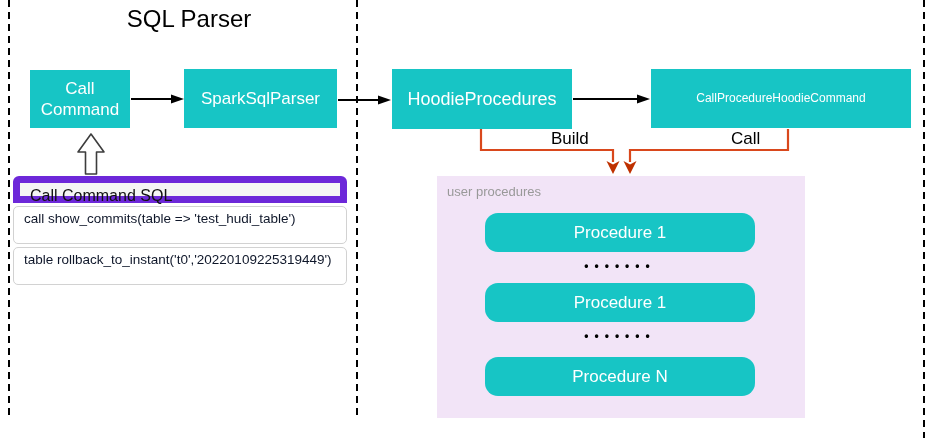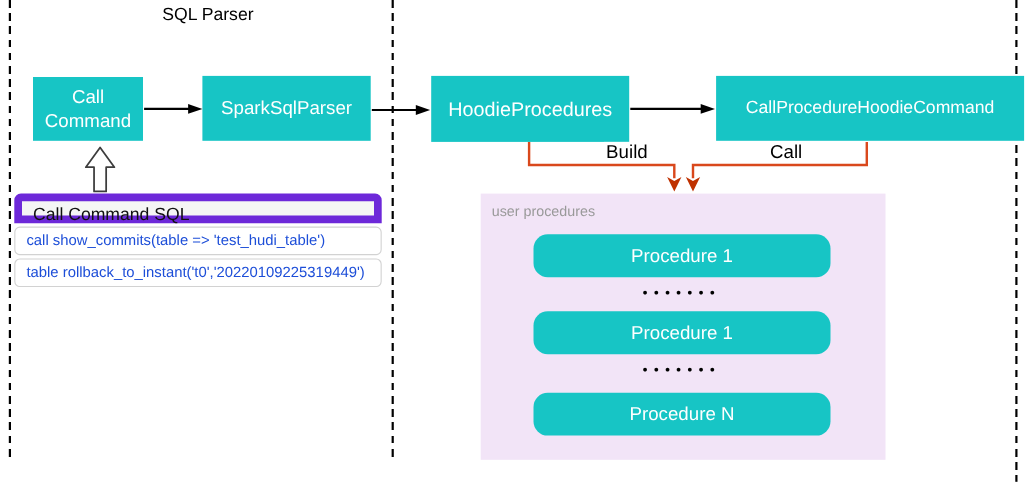--- a/index.html
+++ b/index.html
@@ -5,47 +5,47 @@
   html,body{margin:0;padding:0;background:#fff;}
   #canvas{
     position:relative;width:932px;height:443px;background:#ffffff;
     font-family:"Liberation Sans","DejaVu Sans",sans-serif;overflow:hidden;
   }
   .vdash{
     position:absolute;width:2px;top:0;
     background:repeating-linear-gradient(to bottom,#000 0 7px,transparent 7px 12px);
   }
   .section-title{
-    position:absolute;top:5px;font-size:16px;color:#000;text-align:center;width:260px;
+    position:absolute;top:5px;font-size:24px;color:#000;text-align:center;width:260px;
   }
   .node{
     position:absolute;background:#17c5c5;color:#ffffff;
     display:flex;align-items:center;justify-content:center;text-align:center;
     font-size:17px;line-height:1.25;
   }
   #node-call-command{left:30px;top:70px;width:100px;height:58px;}
   #node-sparksql{left:184px;top:69px;width:153px;height:59px;text-align:right;}
   #node-hoodieproc{left:392px;top:69px;width:180px;height:60px;font-size:18px;}
-  #node-callproc{left:651px;top:69px;width:280px;height:59px;font-size:16px;white-space:nowrap;}
+  #node-callproc{left:651px;top:69px;width:260px;height:59px;font-size:12px;white-space:nowrap;}
   .edge-label{
     position:absolute;font-size:17px;color:#000;background:#fff;padding:0 2px;text-align:center;
   }
   #label-build{left:549px;top:129px;}
-  #label-call{left:698px;top:129px;}
+  #label-call{left:729px;top:129px;}
   
   #sql-panel{position:absolute;left:13px;top:176px;width:334px;}
   #sql-panel .hdr{
     box-sizing:border-box;background:#f5f5f5;border:7px solid #6d28d9;
     border-radius:6px 6px 0 0;height:27px;line-height:25px;padding-left:10px;
     font-size:16px;color:#111;
   }
   #sql-panel .row{
     box-sizing:border-box;background:#ffffff;border:1px solid #d2d2d2;
-    border-radius:5px;height:26px;line-height:24px;padding-left:10px;
-    font-size:13.5px;color:#1d4ed8;margin-top:3px;white-space:nowrap;overflow:hidden;
+    border-radius:5px;height:38px;line-height:24px;padding-left:10px;
+    font-size:13.5px;color:#0f172a;margin-top:3px;white-space:nowrap;overflow:hidden;
   }
   
   #proc-panel{
     position:absolute;left:437px;top:176px;width:368px;height:242px;
     background:#f2e4f7;
   }
   #proc-panel .panel-label{
     position:absolute;left:10px;top:8px;font-size:13px;color:#999999;
   }
   .proc-box{

